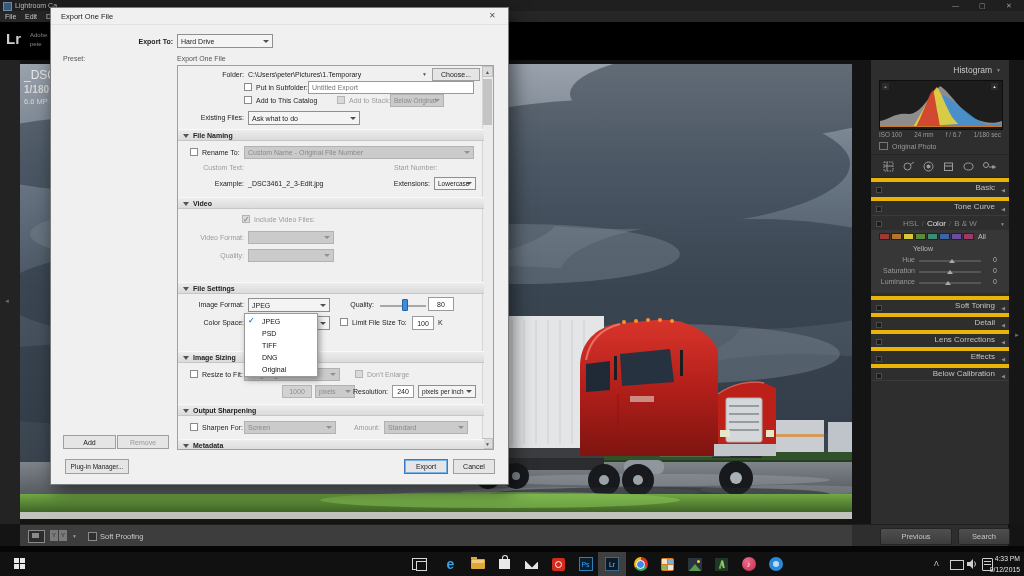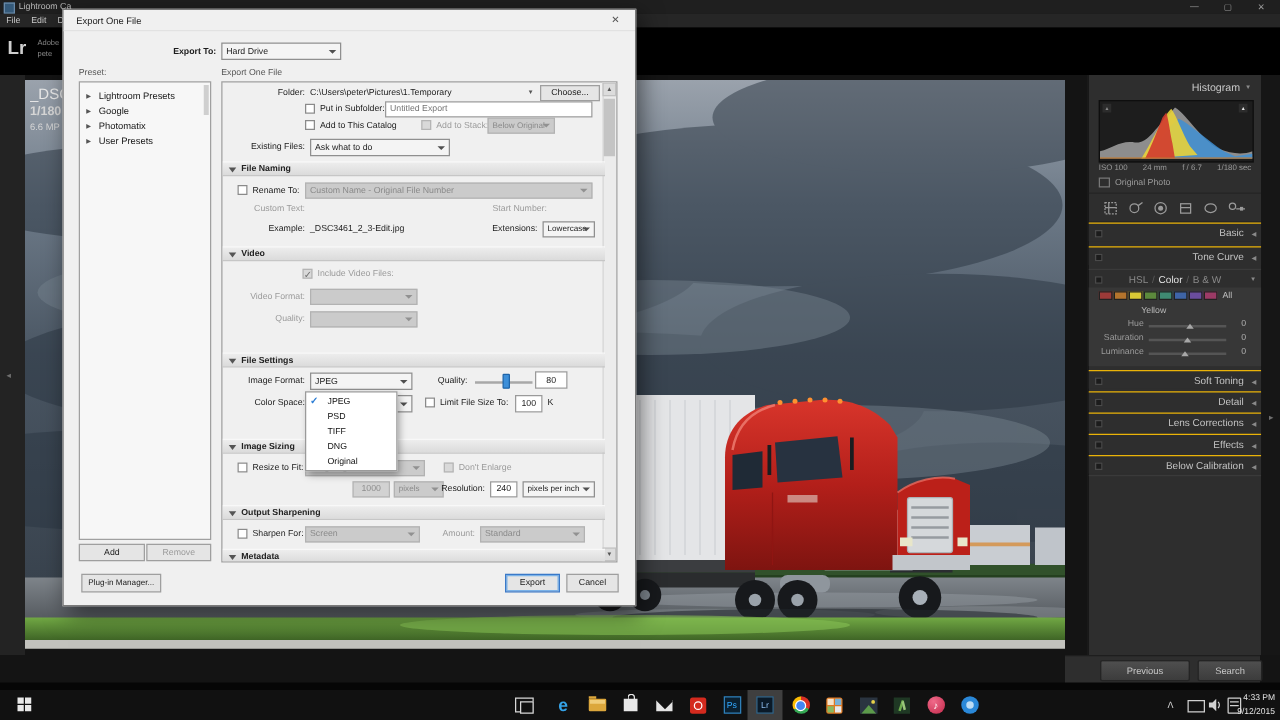--- a/index.html
+++ b/index.html
@@ -11,21 +11,21 @@
   .menubar{position:absolute;left:0;top:11px;width:1024px;height:11px;background:#262626;}
   .mtxt{font-size:7px;color:#c9c9c9;position:absolute;top:2px;white-space:nowrap;}
   .toppanel{position:absolute;left:0;top:22px;width:1024px;height:38px;background:#000;}
   .mods{position:absolute;right:18px;top:16px;display:flex;align-items:center;}
   .mod{font-size:9.5px;color:#9a9a9a;white-space:nowrap;}
   .mod.active{color:#ececec;font-weight:bold;}
   .mods .mod:not(:first-child)::before{content:"|";color:#454545;margin:0 8px;font-weight:normal;}
   
   .rpanel{position:absolute;left:870px;top:60px;width:138px;height:464px;background:#2e2e2e;border-left:1px solid #121212;}
   .rp-h{position:absolute;left:0;width:138px;height:15px;display:flex;align-items:center;justify-content:flex-end;
-        padding-right:14px;box-sizing:border-box;font-size:8px;color:#c2c2c2;border-top:1px solid #eab308;background:#2e2e2e;}
+        padding-right:14px;box-sizing:border-box;font-size:8px;color:#c2c2c2;border-top:4px solid #eab308;background:#2e2e2e;}
   .rp-h::after{content:"◀";position:absolute;right:4px;top:5px;font-size:5px;color:#8a8a8a;}
   .tgl{position:absolute;left:5px;top:5px;width:4px;height:4px;background:#1c1c1c;border:1px solid #4a4a4a;}
   .hsl-lb{position:absolute;font-size:7px;color:#9a9a9a;white-space:nowrap;}
   .hsl-track{position:absolute;height:2px;background:#555;}
   .hsl-thumb{position:absolute;width:0;height:0;border:3px solid transparent;border-bottom:4px solid #a8a8a8;}
   .sw{width:11px;height:7px;border:1px solid #222;box-sizing:border-box;}
   
   .btoolbar{position:absolute;left:20px;top:524px;width:832px;height:22px;background:#3d3d3d;border-top:1px solid #1e1e1e;}
   .btool-r{position:absolute;left:852px;top:524px;width:156px;height:22px;background:#2e2e2e;border-top:1px solid #1e1e1e;}
   .gbtn{position:absolute;height:15px;background:linear-gradient(#4f4f4f,#3c3c3c);border:1px solid #242424;border-radius:2px;
@@ -351,20 +351,32 @@
         <span class="tgl"></span>
         <span>Below Calibration</span>
       </div>
     <div class="abs" style="left:0;top:320px;width:138px;height:1px;background:#3a3a3a;"></div>
   </div>
 
   <div class="abs" style="left:1009px;top:60px;width:15px;height:464px;background:#161616;">
     <span class="abs" style="left:5px;top:272px;font-size:6px;color:#6e6e6e;">►</span>
   </div>
 
+  <div class="btoolbar">
+    <div class="abs" style="left:8px;top:5px;width:15px;height:11px;border:1px solid #8a8a8a;background:#2c2c2c;">
+      <div class="abs" style="left:3px;top:2px;width:7px;height:5px;background:#8a8a8a;"></div>
+    </div>
+    <div class="abs" style="left:30px;top:5px;width:18px;height:11px;display:flex;gap:1px;">
+      <div style="width:8px;height:11px;background:#7a7a7a;color:#2c2c2c;font-size:6px;text-align:center;line-height:11px;">Y</div>
+      <div style="width:8px;height:11px;background:#7a7a7a;color:#2c2c2c;font-size:6px;text-align:center;line-height:11px;">Y</div>
+    </div>
+    <span class="abs" style="left:52px;top:8px;font-size:5px;color:#9a9a9a;">▼</span>
+    <div class="abs" style="left:68px;top:7px;width:7px;height:7px;border:1px solid #8a8a8a;background:#2f2f2f;"></div>
+    <span class="abs" style="left:80px;top:7px;font-size:7.5px;color:#c9c9c9;">Soft Proofing</span>
+  </div>
   <div class="btool-r"></div>
   <div class="gbtn" style="left:880px;top:528px;width:70px;">Previous</div>
   <div class="gbtn" style="left:958px;top:528px;width:50px;">Search</div>
   <div class="abs" style="left:0;top:546px;width:1024px;height:6px;background:#060606;"></div>
 
   <div class="taskbar">
     <div class="abs" style="left:14px;top:6px;width:11px;height:11px;display:grid;grid-template-columns:5px 5px;grid-gap:1px;">
       <div style="background:#e8e8e8;"></div>
         <div style="background:#e8e8e8;"></div>
         <div style="background:#e8e8e8;"></div>
@@ -465,35 +477,20 @@
       <span class="lb" style="left:10px;top:4px;font-size:7.5px;">Export One File</span>
       <span class="abs" style="left:438px;top:3px;font-size:8px;color:#555;">✕</span>
     </div>
     <span class="lb r" style="left:52px;top:30px;width:70px;font-weight:bold;">Export To:</span>
     <div class="combo" style="left:126px;top:26px;width:96px;height:14px;">
         <span>Hard Drive</span>
       </div>
     <span class="lb" style="left:12px;top:47px;color:#555;">Preset:</span>
     <span class="lb" style="left:126px;top:47px;color:#555;">Export One File</span>
 
-    <div class="abs" style="left:12px;top:57px;width:106px;height:367px;background:#f7f7f7;border:1px solid #a0a0a0;box-sizing:border-box;">
-      <div class="pitem" style="margin-top:4px;">
-          <span>Lightroom Presets</span>
-        </div>
-      <div class="pitem">
-          <span>Google</span>
-        </div>
-      <div class="pitem">
-          <span>Photomatix</span>
-        </div>
-      <div class="pitem">
-          <span>User Presets</span>
-        </div>
-      <div class="abs" style="right:1px;top:2px;width:4px;height:24px;background:#cfcfcf;"></div>
-    </div>
     <div class="wbtn" style="left:12px;top:427px;width:53px;height:14px;">Add</div>
     <div class="wbtn" style="left:66px;top:427px;width:52px;height:14px;color:#9a9a9a;">Remove</div>
 
     <div class="abs" style="left:126px;top:57px;width:317px;height:385px;background:#f0f0f0;border:1px solid #a0a0a0;box-sizing:border-box;overflow:hidden;">
 
       <div class="abs" style="right:0;top:0;width:11px;height:100%;background:#ececec;border-left:1px solid #d5d5d5;box-sizing:border-box;"></div>
       <div class="sb-arrow" style="right:0;top:0;">▲</div>
       <div class="abs" style="right:1px;top:13px;width:9px;height:46px;background:#c4c4c4;"></div>
       <div class="sb-arrow" style="right:0;bottom:0;">▼</div>
 

